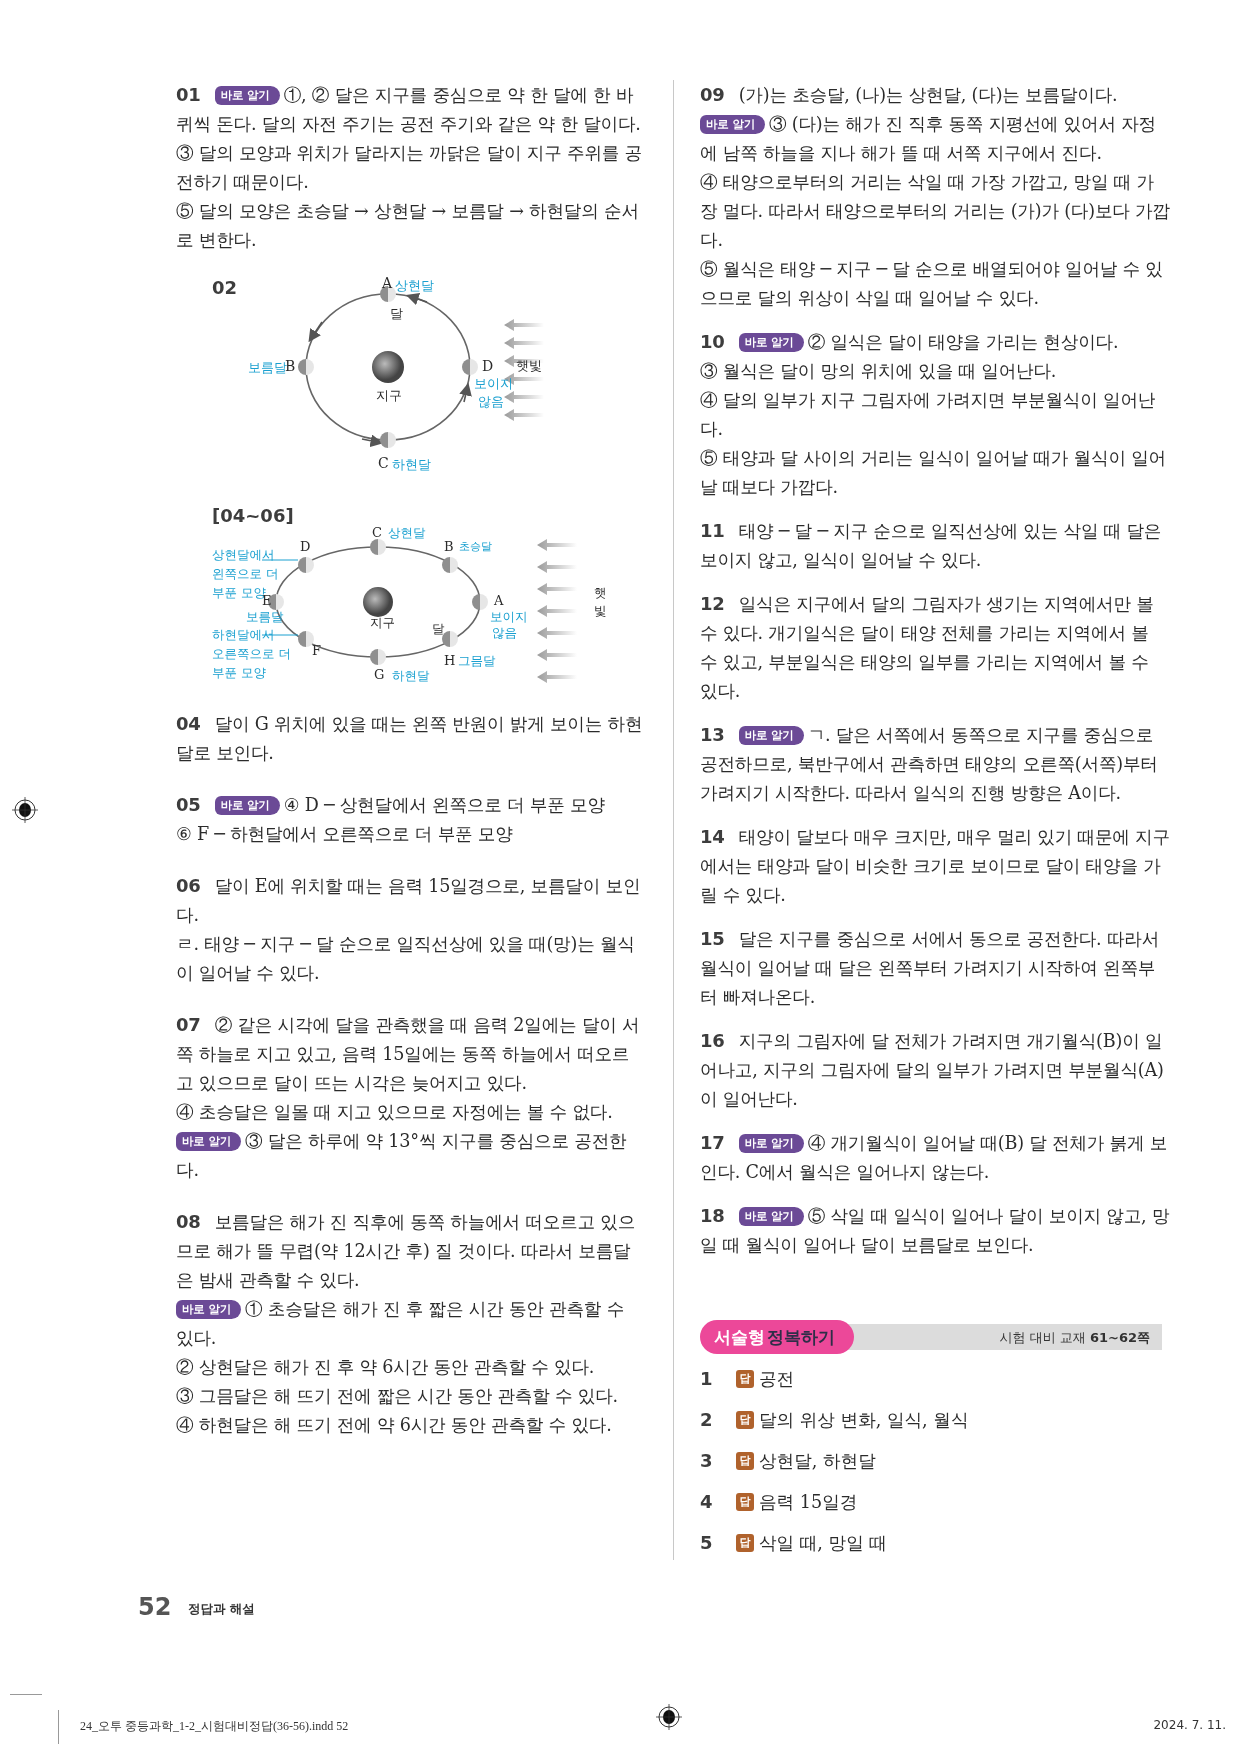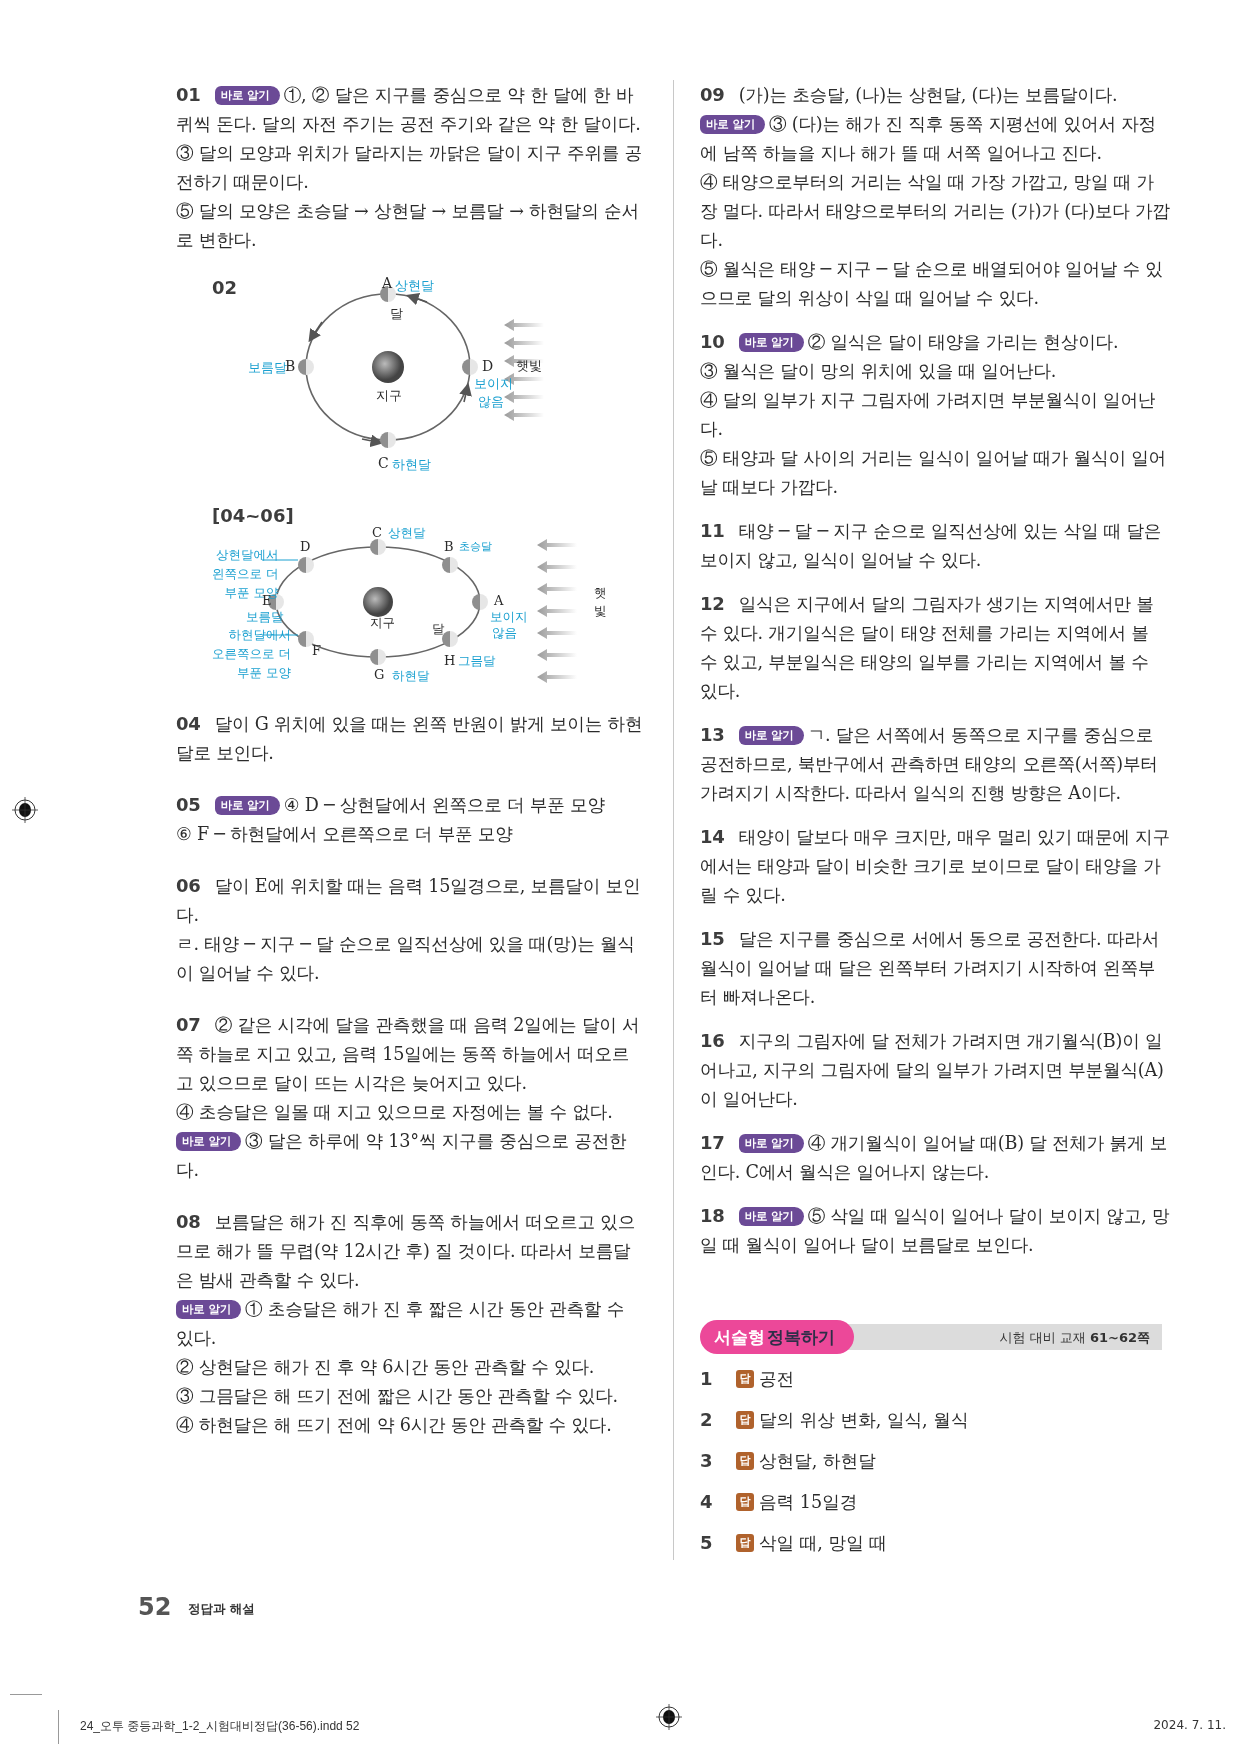--- a/index.html
+++ b/index.html
@@ -31,21 +31,21 @@
   .sec-bar .ref b { font-weight:bold; }
   .ans-row { display:flex; align-items:center; height:41px; font-size:17.6px; }
   .ans-row .n { width:36px; font-family:"DejaVu Sans", sans-serif; font-weight:bold; font-size:18px; color:#3d3d3d; }
   .ans-tag { display:inline-block; width:18px; height:18px; background:#b0622c; color:#fff; font-size:11px;
              font-family:"DejaVu Sans", sans-serif; font-weight:bold; text-align:center; line-height:18px;
              border-radius:3px; margin-right:5px; }
   .footer-page { position:absolute; left:138px; top:1593px; font-family:"DejaVu Sans", sans-serif; font-weight:bold; font-size:24px; color:#555; }
   .footer-title { position:absolute; left:188px; top:1601px; font-family:"DejaVu Sans", sans-serif; font-weight:bold; font-size:12.5px; color:#333; }
   .crop-line { position:absolute; left:10px; top:1694px; width:32px; height:1px; background:#999; }
   .crop-vline { position:absolute; left:58px; top:1710px; width:1px; height:34px; background:#999; }
-  .slug { position:absolute; left:80px; top:1718px; font-family:Liberation Sans, sans-serif; font-size:12px; color:#333; }
+  .slug { position:absolute; left:80px; top:1718px; font-family:Liberation Serif, serif; font-size:12px; color:#333; }
   .slug-date { position:absolute; right:14px; top:1718px; font-family:"DejaVu Sans", sans-serif; font-size:12px; color:#333; }
   .reg-mark { position:absolute; width:26px; height:26px; }
 </style>
 </head>
 <body>
 
 <div class="col left">
 
   <div class="item">
     <p><span class="num">01</span><span class="badge">바로 알기</span><span>①, ② 달은 지구를 중심으로 약 한 달에 한 바퀴씩 돈다. 달의 자전 주기는 공전 주기와 같은 약 한 달이다.</span></p>
@@ -106,21 +106,21 @@
     <span style="position:absolute;left:266px;top:116px;font-size:13px;color:#1aa0d0;font-family:'DejaVu Sans',sans-serif;">않음</span>
     <span class="serif-t" style="position:absolute;left:166px;top:178px;font-size:14px;">C</span>
     <span style="position:absolute;left:180px;top:179px;font-size:13px;color:#1aa0d0;font-family:'DejaVu Sans',sans-serif;">하현달</span>
   </div>
 
   <div class="gap"></div>
 
 
   <div class="gap"></div>
 
-  <div class="diagram" style="height:190px;text-align:right;">
+  <div class="diagram" style="height:190px;">
     <span class="fig-label" style="position:absolute;left:0;top:0;">[04~06]</span>
     <svg width="440" height="190" style="position:absolute;left:0;top:0;">
       <defs>
         <linearGradient id="moonR" x1="0" x2="1">
             <stop offset="0.5" stop-color="#e6e6e6"></stop>
             <stop offset="0.5" stop-color="#8f8f8f"></stop>
           </linearGradient>
         <radialGradient id="earthG2" cx="0.4" cy="0.4">
             <stop offset="0" stop-color="#bbb"></stop>
             <stop offset="1" stop-color="#444"></stop>
@@ -204,21 +204,21 @@
     <p>③ 그믐달은 해 뜨기 전에 짧은 시간 동안 관측할 수 있다.</p>
     <p>④ 하현달은 해 뜨기 전에 약 6시간 동안 관측할 수 있다.</p>
   </div>
 </div>
 
 <div class="divider"></div>
 
 <div class="col right">
   <div class="item">
     <p><span class="num">09</span><span>(가)는 초승달, (나)는 상현달, (다)는 보름달이다.</span></p>
-    <p><span class="badge">바로 알기</span><span>③ (다)는 해가 진 직후 동쪽 지평선에 있어서 자정에 남쪽 하늘을 지나 해가 뜰 때 서쪽 일어나고 진다.</span></p>
+    <p><span class="badge">바로 알기</span><span>③ (다)는 해가 진 직후 동쪽 지평선에 있어서 자정에 남쪽 하늘을 지나 해가 뜰 때 서쪽 지구에서 진다.</span></p>
     <p>④ 태양으로부터의 거리는 삭일 때 가장 가깝고, 망일 때 가장 멀다. 따라서 태양으로부터의 거리는 (가)가 (다)보다 가깝다.</p>
     <p>⑤ 월식은 태양 ─ 지구 ─ 달 순으로 배열되어야 일어날 수 있으므로 달의 위상이 삭일 때 일어날 수 있다.</p>
   </div>
   <div class="gap"></div>
   <div class="item">
     <p><span class="num">10</span><span class="badge">바로 알기</span><span>② 일식은 달이 태양을 가리는 현상이다.</span></p>
     <p>③ 월식은 달이 망의 위치에 있을 때 일어난다.</p>
     <p>④ 달의 일부가 지구 그림자에 가려지면 부분월식이 일어난다.</p>
     <p>⑤ 태양과 달 사이의 거리는 일식이 일어날 때가 월식이 일어날 때보다 가깝다.</p>
   </div>

